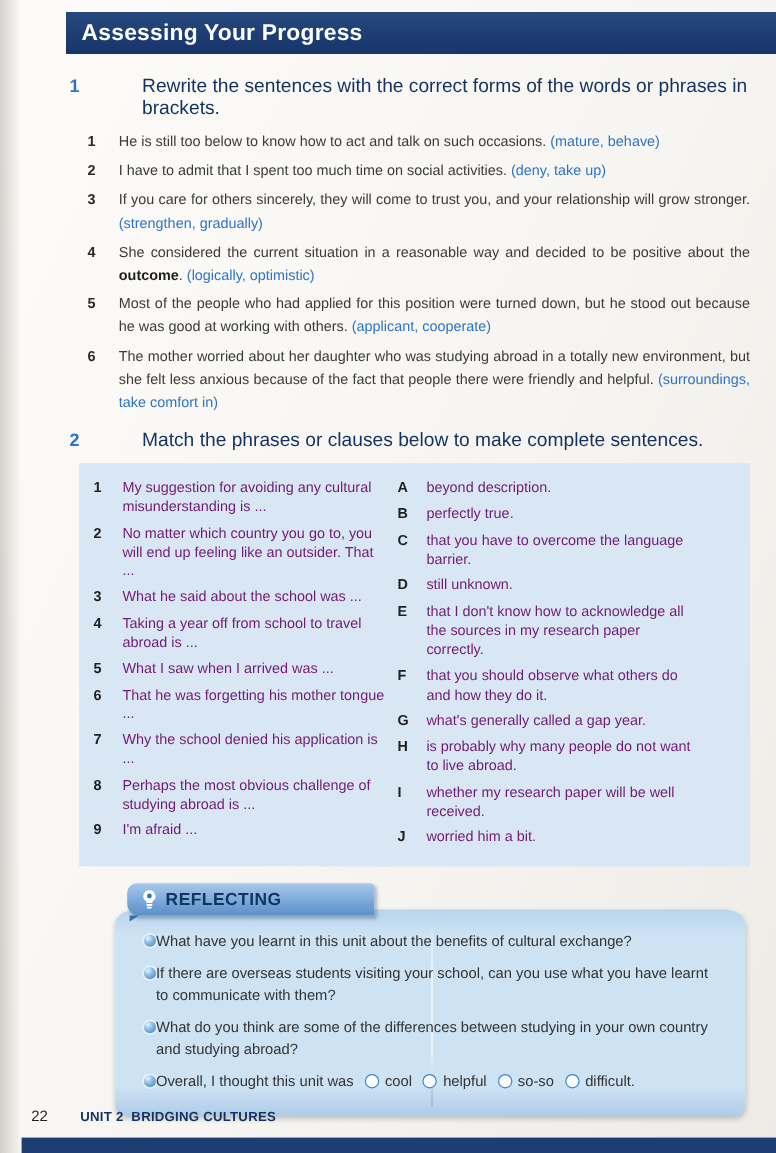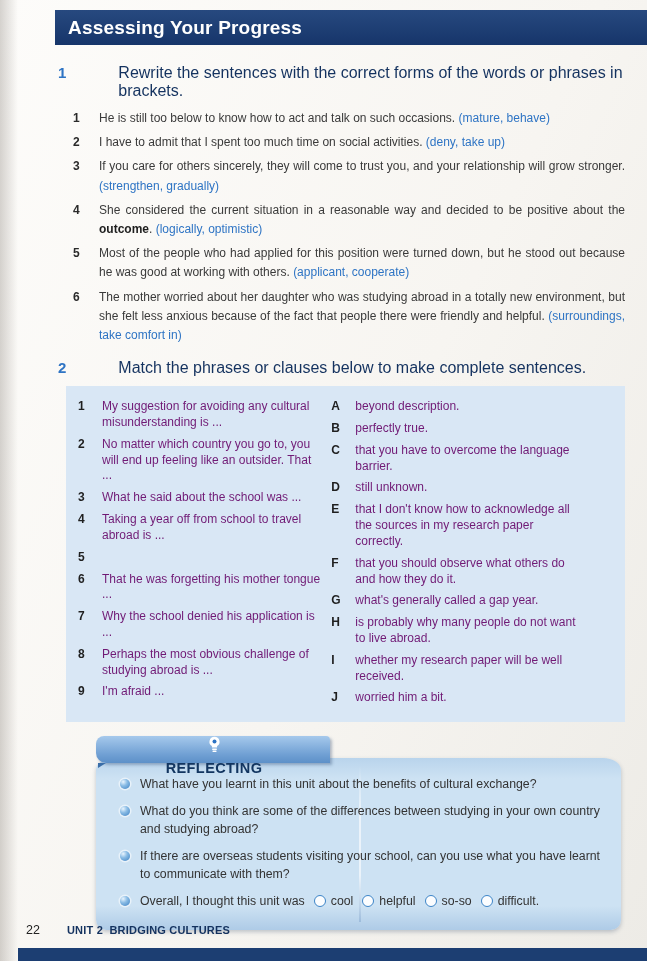--- a/index.html
+++ b/index.html
@@ -31,44 +31,44 @@
 
   .ex2 { margin-top:8px; }
   .match-box { background:#d9e7f5; margin-left:8px; padding:13px 8px 10px 12px; display:flex; margin-bottom:14px; }
   .col-left { width:47%; padding-right:10px; }
   .col-right { width:53%; padding-right:34px; }
   .match-item { display:flex; gap:8px; margin-bottom:6px; }
   .match-item .key { font-weight:bold; color:#1f1f1f; font-size:12px; flex:none; width:16px; line-height:1.32; }
   .match-item .mtext { font-size:12px; color:#701a75; line-height:1.32; }
 
   .reflecting { position:relative; margin-left:30px; }
-  .ribbon { position:relative; z-index:3; margin-left:8px; width:234px; height:27px;
+  .ribbon { position:relative; z-index:3; margin-left:18px; width:206px; height:27px;
     display:flex; align-items:center; gap:7px; padding:0 10px 0 12px;
     background:linear-gradient(180deg,#a6c9ec 0%,#6f9fd3 70%,#5d90c8 100%);
-    border-radius:8px 4px 0 10px; box-shadow:2px 2px 3px rgba(40,70,110,.35);flex-direction:column; }
+    border-radius:8px 4px 0 10px; box-shadow:2px 2px 3px rgba(40,70,110,.35); }
   .ribbon::after { content:""; position:absolute; left:2px; bottom:-5px;
     border-style:solid; border-width:5px 8px 0 0; border-color:#3a6ea8 transparent transparent transparent; }
   .ribbon-title { color:#123560; font-weight:bold; font-size:14.5px; letter-spacing:.4px; }
   .bulb { display:flex; align-items:center; }
 
   .reflect-box { position:relative; margin-top:-5px; margin-left:8px; margin-right:4px;
     background:linear-gradient(180deg,#b9d4ec 0%,#cde2f3 12%,#cde2f3 86%,#aecbe7 100%);
     border-radius:18px 18px 10px 10px / 12px 12px 10px 10px;
     padding:17px 20px 12px 24px; box-shadow:0 2px 4px rgba(60,80,110,.3); }
   .reflect-box::before { content:""; position:absolute; left:50%; top:8px; bottom:8px; width:2px;
     background:linear-gradient(180deg,rgba(255,255,255,0),rgba(255,255,255,.6) 30%,rgba(255,255,255,.6) 70%,rgba(130,165,205,.5)); }
-  .reflect-item { display:flex; gap:10px; margin-bottom:8px; position:relative; z-index:1; }
+  .reflect-item { display:flex; margin-bottom:8px; position:relative; z-index:1; }
   .sphere { flex:none; width:10px; height:10px; border-radius:50%; margin-top:4px;
     background:radial-gradient(circle at 32% 28%, #eaf5fe 0%, #8abce5 40%, #3d80c2 100%);
     box-shadow:0 0 0 1.5px rgba(255,255,255,.55); }
   .rtext { font-size:12.3px; color:#333; line-height:1.5; }
   .radio { display:inline-block; width:12px; height:12px; border:1.5px solid #3d85c8;
     background:#fbfdff; border-radius:50%; vertical-align:-2px; margin:0 5px 0 9px; }
 
-  .footer { position:absolute; left:26px; bottom:24px; display:flex; align-items:center; gap:27px; z-index:2; }
+  .footer { position:absolute; left:26px; bottom:24px; display:flex; align-items:flex-end; gap:27px; z-index:2; }
   .page-num { font-size:12.5px; color:#222; }
   .unit-label { font-size:11px; font-weight:bold; color:#14325f; letter-spacing:.2px; }
   .bottom-strip { position:absolute; left:18px; right:0; bottom:0; height:13px; background:#1c3e72; z-index:4; }
 </style>
 </head>
 <body>
 
 <div class="page">
 
   <div class="header-bar">
@@ -128,20 +128,21 @@
           <div class="match-item">
               <span class="key">3</span>
               <p class="mtext">What he said about the school was ...</p>
             </div>
           <div class="match-item">
               <span class="key">4</span>
               <p class="mtext">Taking a year off from school to travel abroad is ...</p>
             </div>
           <div class="match-item">
               <span class="key">5</span>
+              <p class="mtext">What I saw when I arrived was ...</p>
             </div>
           <div class="match-item">
               <span class="key">6</span>
               <p class="mtext">That he was forgetting his mother tongue ...</p>
             </div>
           <div class="match-item">
               <span class="key">7</span>
               <p class="mtext">Why the school denied his application is ...</p>
             </div>
           <div class="match-item">
@@ -210,25 +211,25 @@
         </span>
         <span class="ribbon-title">REFLECTING</span>
       </div>
       <div class="reflect-box">
         <div class="reflect-item">
           <span class="sphere"></span>
           <p class="rtext">What have you learnt in this unit about the benefits of cultural exchange?</p>
         </div>
         <div class="reflect-item">
           <span class="sphere"></span>
+          <p class="rtext">If there are overseas students visiting your school, can you use what you have learnt to communicate with them?</p>
+        </div>
+        <div class="reflect-item">
+          <span class="sphere"></span>
           <p class="rtext">What do you think are some of the differences between studying in your own country and studying abroad?</p>
-        </div>
-        <div class="reflect-item">
-          <span class="sphere"></span>
-          <p class="rtext">If there are overseas students visiting your school, can you use what you have learnt to communicate with them?</p>
         </div>
         <div class="reflect-item">
           <span class="sphere"></span>
           <p class="rtext"><span>Overall, I thought this unit was</span><span class="radio"></span><span>cool</span><span class="radio"></span><span>helpful</span><span class="radio"></span><span>so-so</span><span class="radio"></span><span>difficult</span><span>.</span></p>
         </div>
       </div>
     </section>
 
   </div>
 

